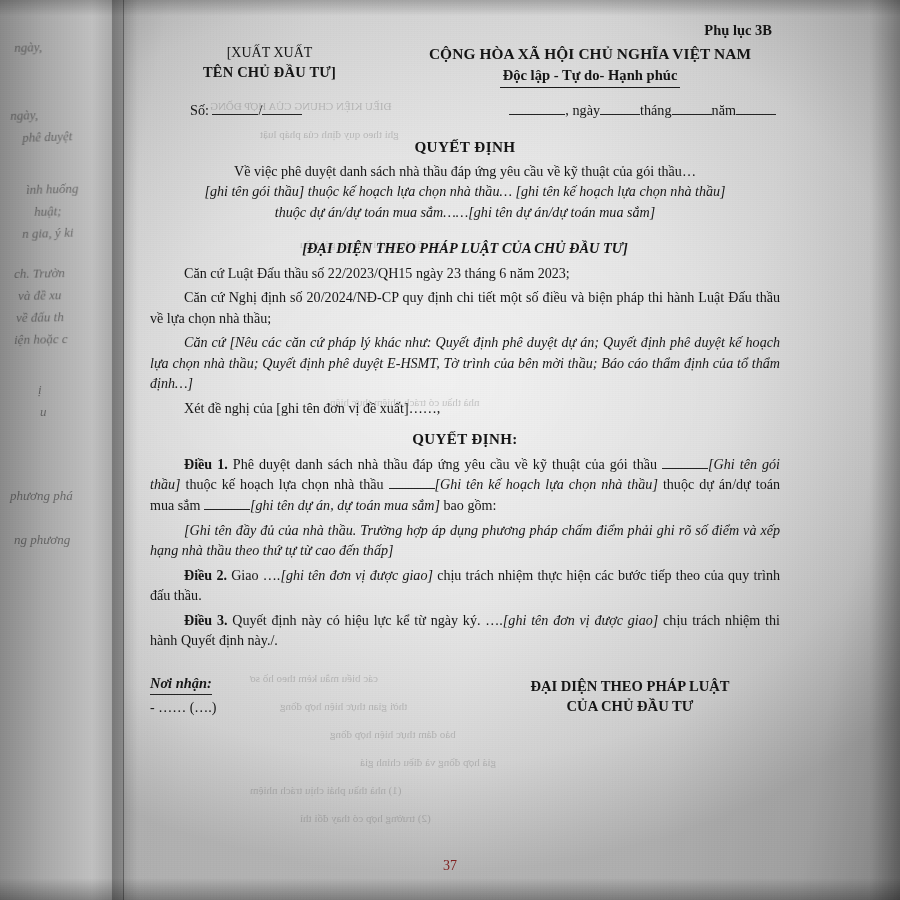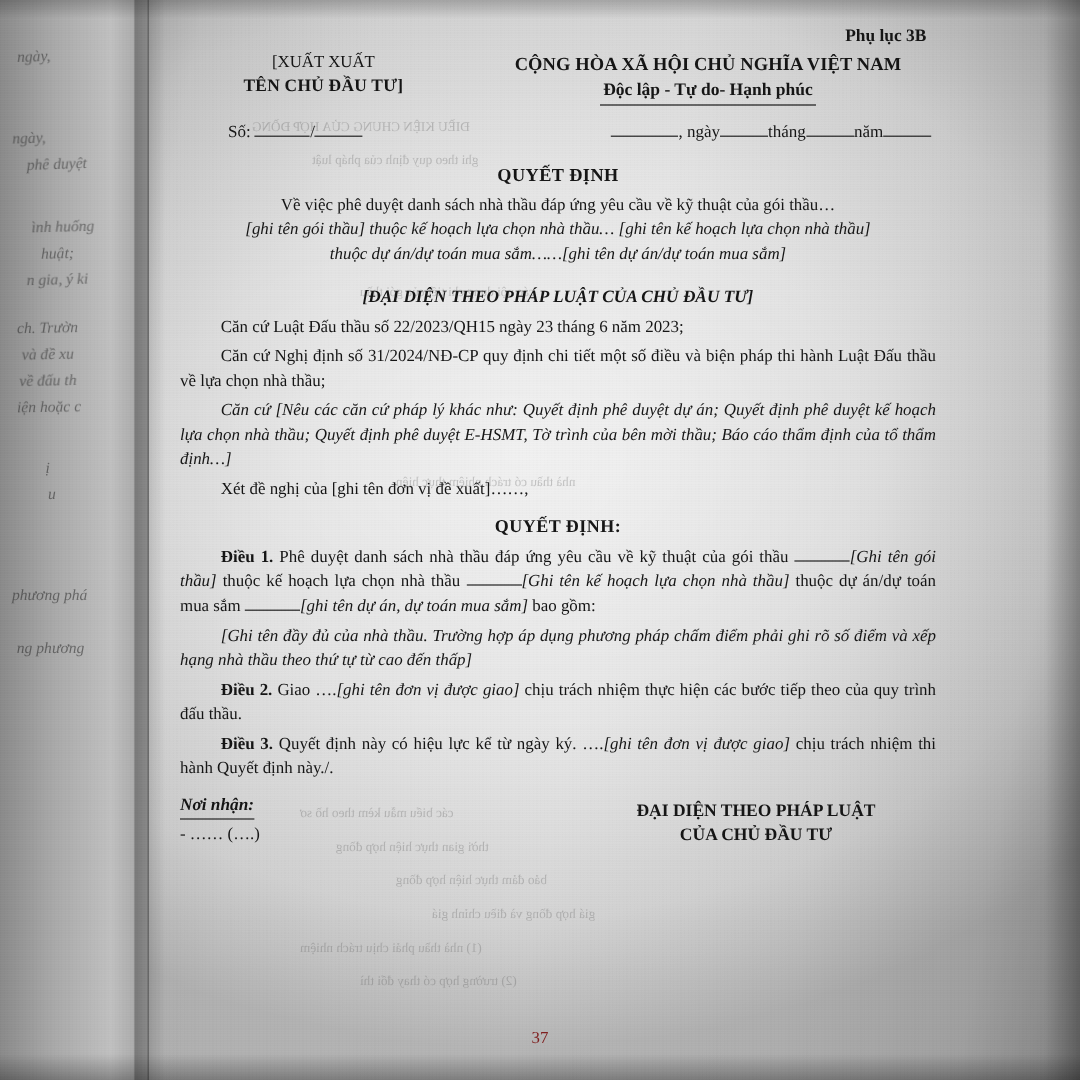--- a/index.html
+++ b/index.html
@@ -180,24 +180,24 @@
   .decide {
     text-align: center;
     font-weight: bold;
     font-size: 15px;
     margin-top: 10px;
     letter-spacing: 0.4px;
   }
   .ulb { display: inline-block; border-bottom: 1px solid #222; min-width: 46px; }
 
   .signblock {
-    margin-top: 10px;
+    margin-top: 22px;
     display: flex;
     justify-content: space-between;
-    align-items: flex-end;
+    align-items: center;
     gap: 36px;
   }
   .recv { width: 260px; font-size: 14px; }
   .recv .t { font-weight: bold; font-style: italic; font-size: 14.4px; border-bottom: 1px solid #222; display: inline-block; padding-bottom: 1px; }
   .recv .r { margin-top: 3px; }
   .signer {
     width: 300px;
     text-align: center;
     font-weight: bold;
     font-size: 14.6px;
@@ -288,21 +288,21 @@
 
     <div class="subject">
       <div>Về việc phê duyệt danh sách nhà thầu đáp ứng yêu cầu về kỹ thuật của gói thầu…</div>
       <div class="it">[ghi tên gói thầu] thuộc kế hoạch lựa chọn nhà thầu… [ghi tên kế hoạch lựa chọn nhà thầu]</div>
       <div class="it">thuộc dự án/dự toán mua sắm……[ghi tên dự án/dự toán mua sắm]</div>
     </div>
 
     <div class="auth">[ĐẠI DIỆN THEO PHÁP LUẬT CỦA CHỦ ĐẦU TƯ]</div>
 
     <div class="para">Căn cứ Luật Đấu thầu số 22/2023/QH15 ngày 23 tháng 6 năm 2023;</div>
-    <div class="para">Căn cứ Nghị định số 31/2024/NĐ-CP quy định chi tiết một số điều và biện pháp thi hành Luật Đấu thầu về lựa chọn nhà thầu;</div>
+    <div class="para">Căn cứ Nghị định số 20/2024/NĐ-CP quy định chi tiết một số điều và biện pháp thi hành Luật Đấu thầu về lựa chọn nhà thầu;</div>
     <div class="para it">Căn cứ [Nêu các căn cứ pháp lý khác như: Quyết định phê duyệt dự án; Quyết định phê duyệt kế hoạch lựa chọn nhà thầu; Quyết định phê duyệt E-HSMT, Tờ trình của bên mời thầu; Báo cáo thẩm định của tổ thẩm định…]</div>
     <div class="para">Xét đề nghị của [ghi tên đơn vị đề xuất]……,</div>
 
     <div class="decide">QUYẾT ĐỊNH:</div>
 
     <div class="para"><span class="bd">Điều 1.</span><span> Phê duyệt danh sách nhà thầu đáp ứng yêu cầu về kỹ thuật của gói thầu </span><span class="ulb"></span><span class="it">[Ghi tên gói thầu]</span><span> thuộc kế hoạch lựa chọn nhà thầu </span><span class="ulb"></span><span class="it">[Ghi tên kế hoạch lựa chọn nhà thầu]</span><span> thuộc dự án/dự toán mua sắm </span><span class="ulb"></span><span class="it">[ghi tên dự án, dự toán mua sắm]</span><span> bao gồm:</span></div>
 
     <div class="para it">[Ghi tên đầy đủ của nhà thầu. Trường hợp áp dụng phương pháp chấm điểm phải ghi rõ số điểm và xếp hạng nhà thầu theo thứ tự từ cao đến thấp]</div>
 
     <div class="para"><span class="bd">Điều 2.</span><span> Giao ….</span><span class="it">[ghi tên đơn vị được giao]</span><span> chịu trách nhiệm thực hiện các bước tiếp theo của quy trình đấu thầu.</span></div>

